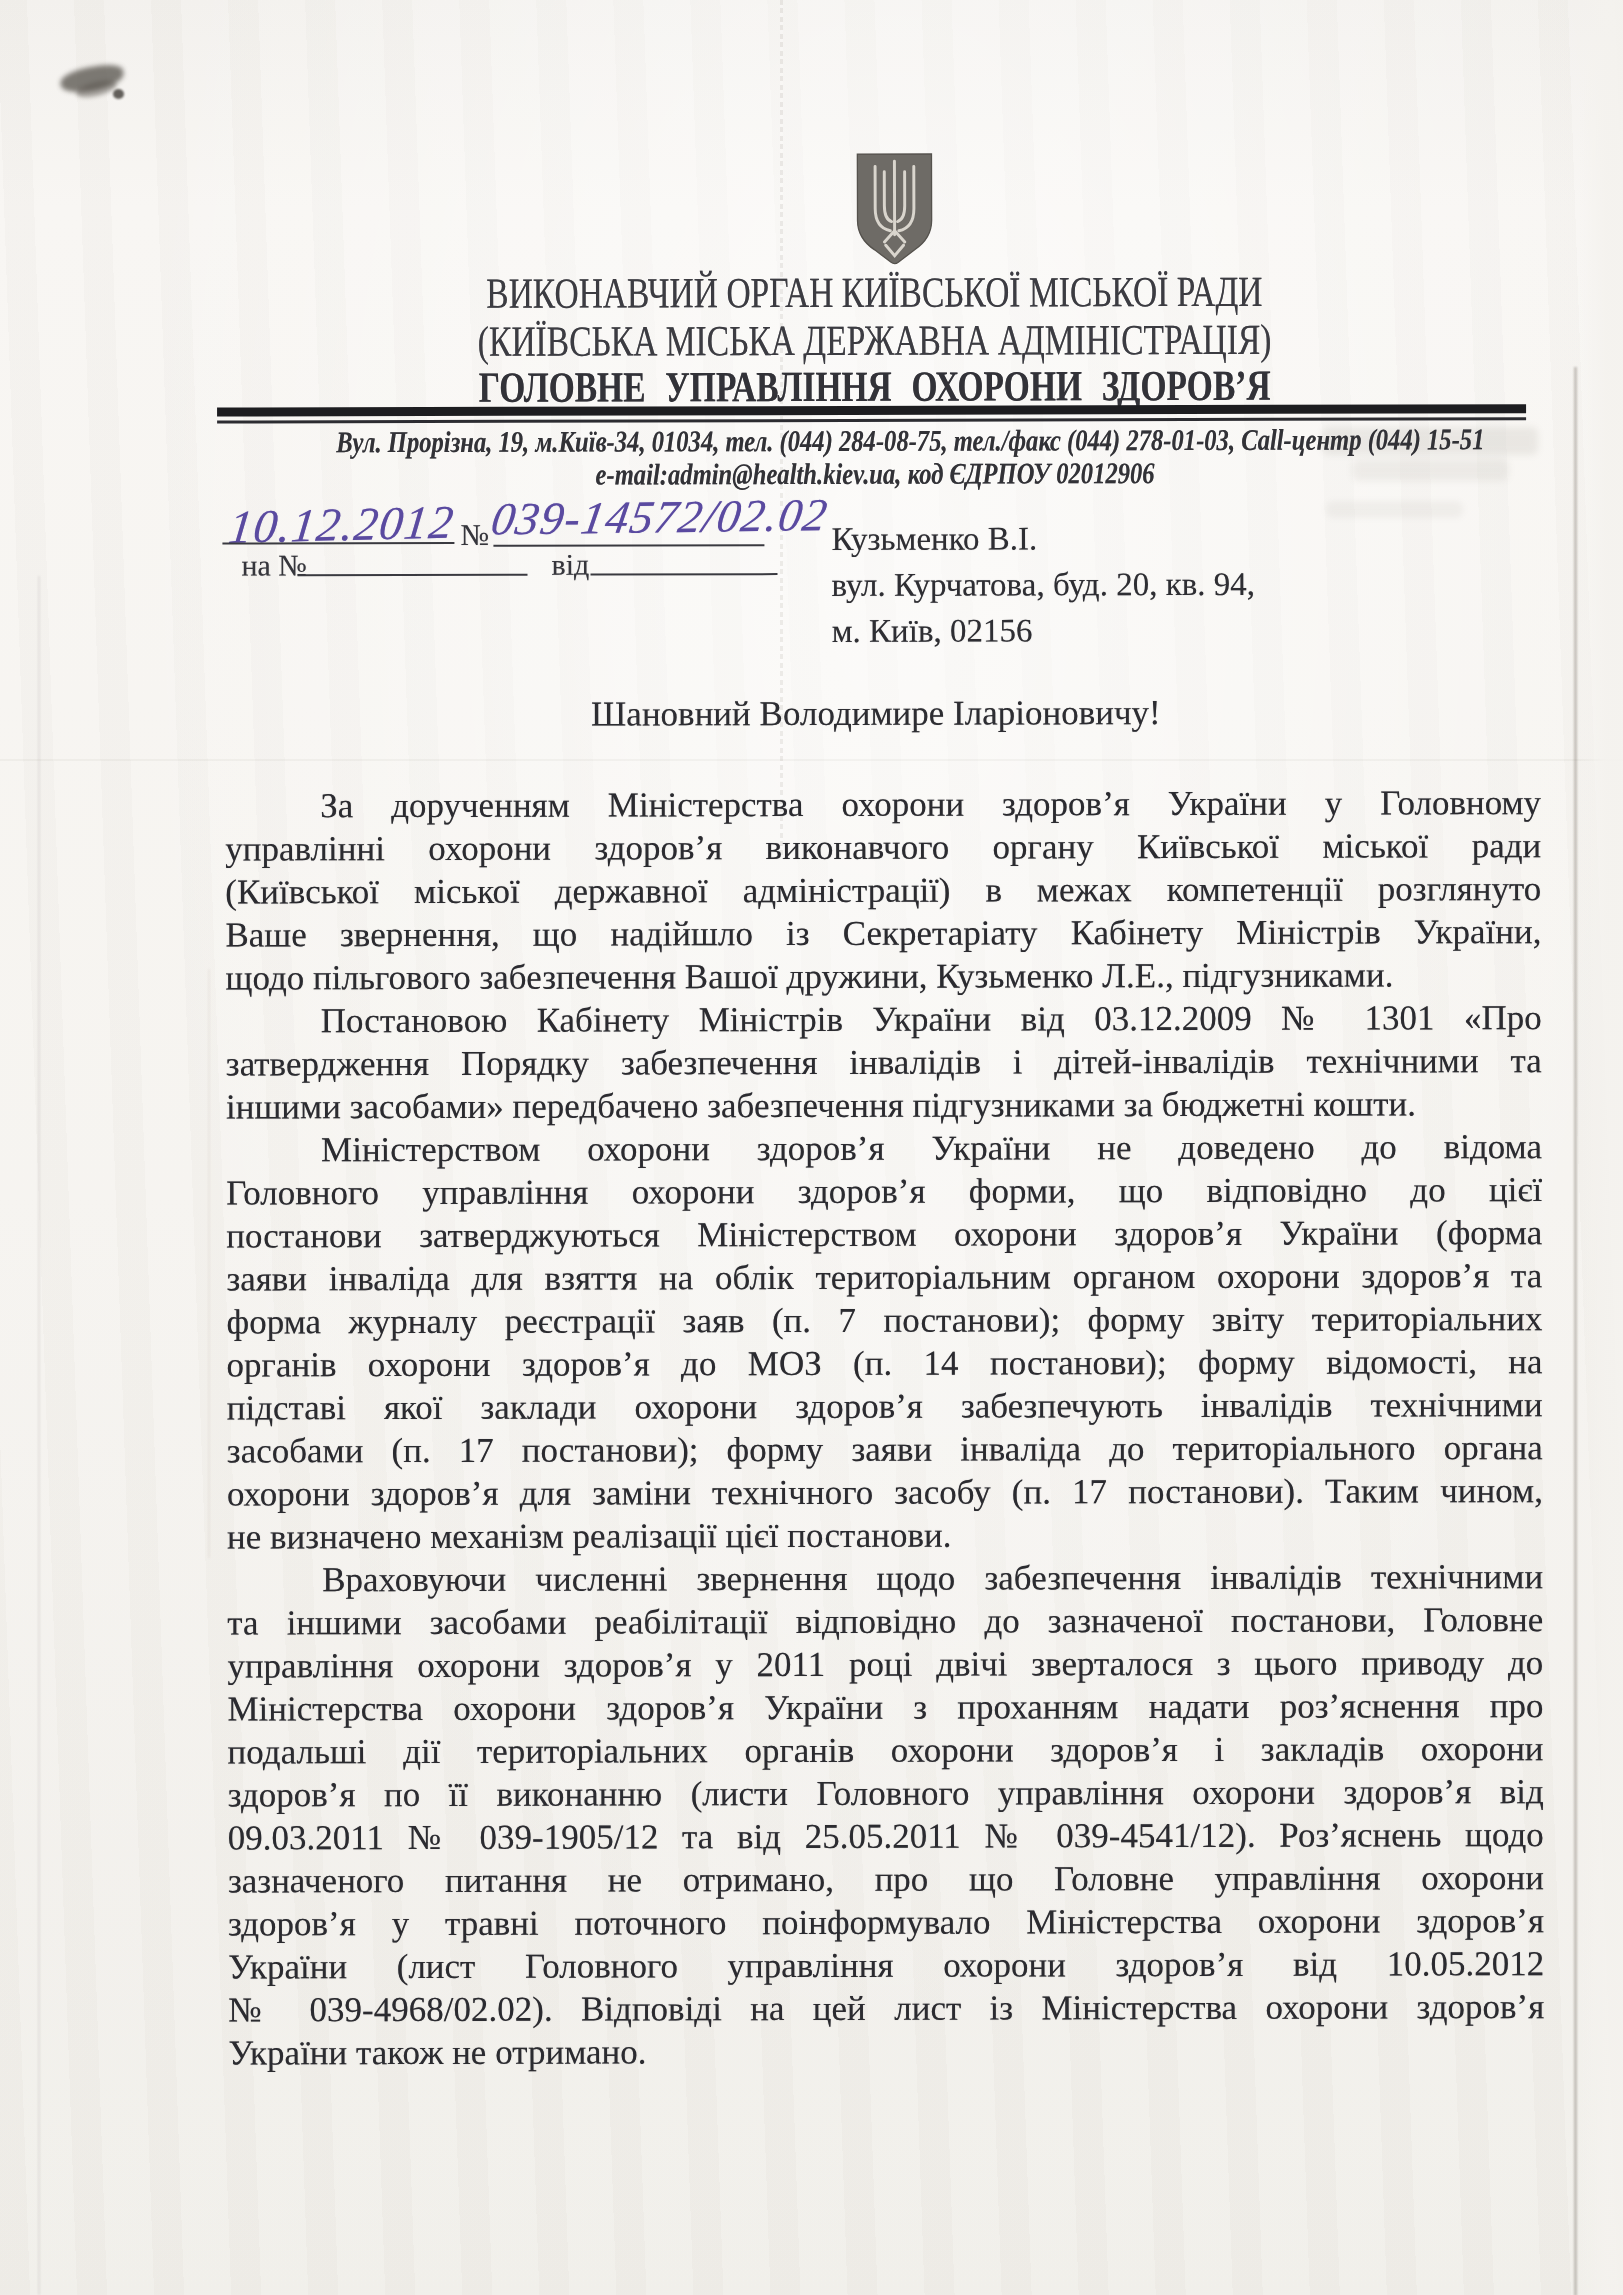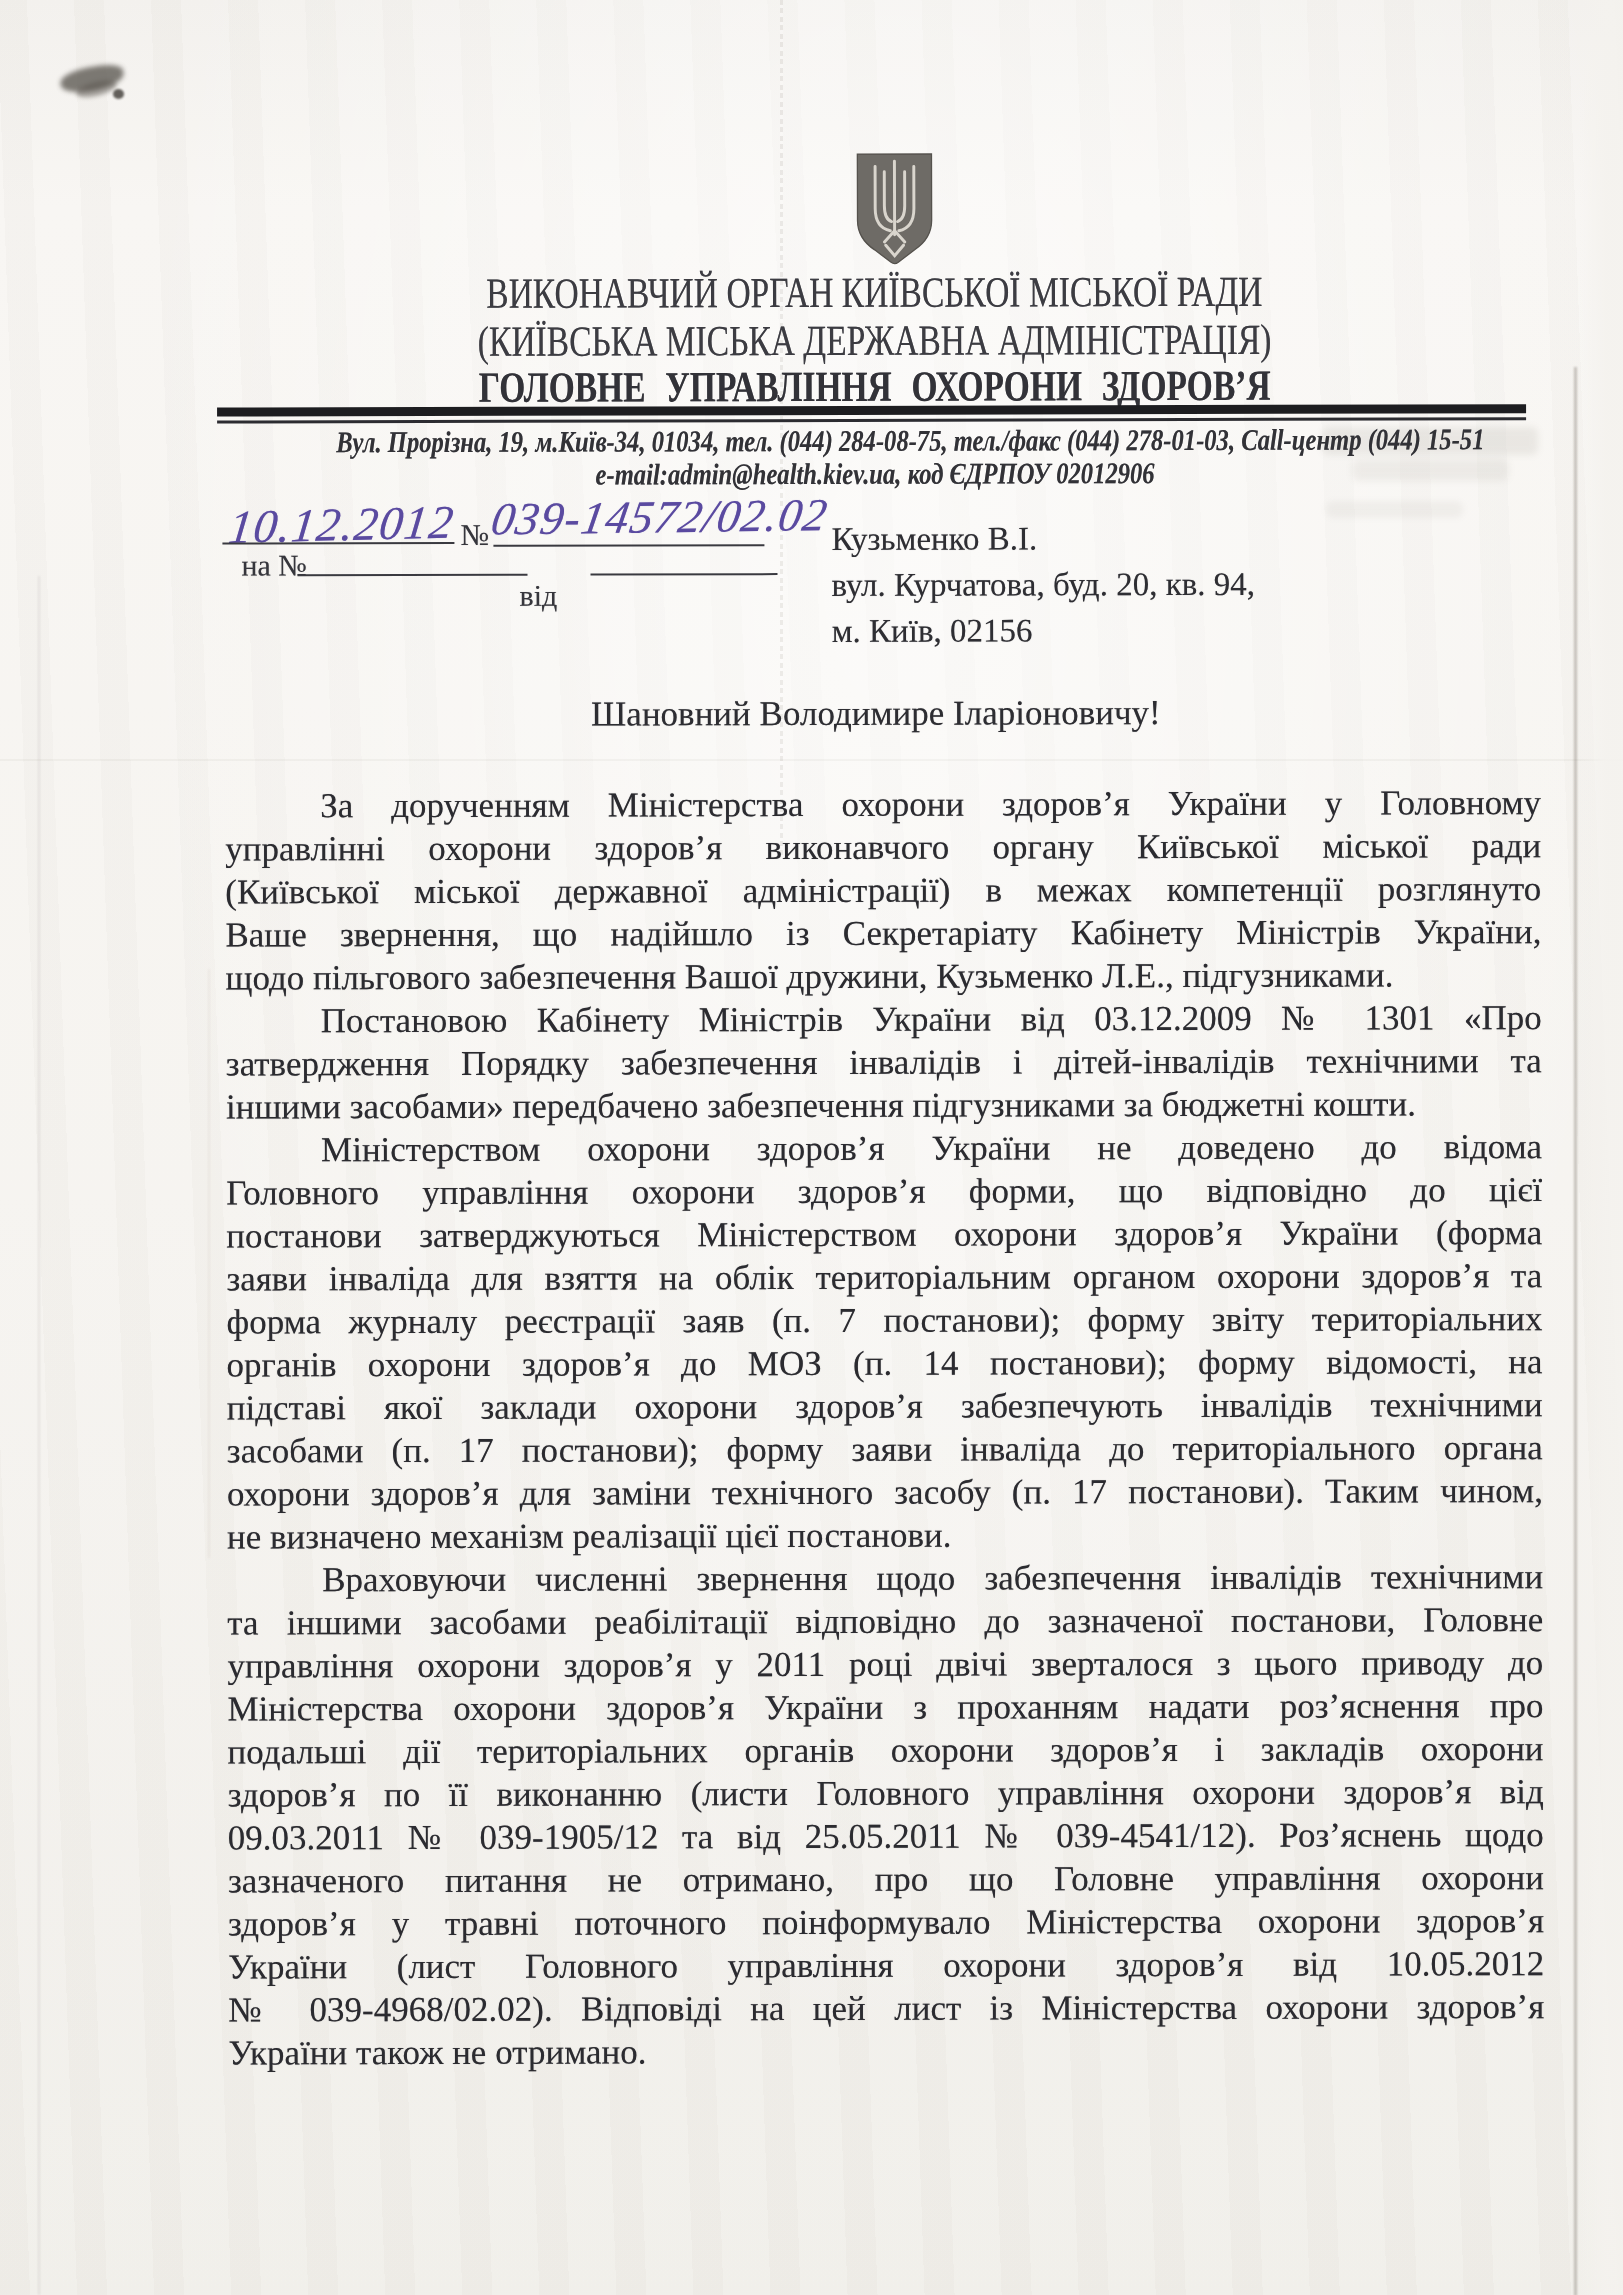--- a/index.html
+++ b/index.html
@@ -53,21 +53,21 @@
   .addr-line .cond{display:inline-block;transform:scaleX(0.82);transform-origin:center;white-space:nowrap;}
 
   
   .hw{position:absolute;font-style:italic;font-size:47px;letter-spacing:1.3px;
     text-shadow:0 0 0.7px rgba(90,74,160,.6);white-space:nowrap;}
   .hw-date{left:228px;top:496px;transform:skewX(-8deg) rotate(-1.2deg);}
   .hw-number{left:491px;top:490px;font-size:46px;transform:skewX(-10deg) rotate(-0.6deg);}
   .printed{position:absolute;font-size:30px;color:#36363c;text-shadow:0 0 0.7px rgba(54,54,60,.5);}
   .no-symbol{left:459px;top:517px;}
   .reply-prefix{left:240px;top:547px;}
-  .reply-from{left:518px;top:547px;margin-top:31px;}
+  .reply-from{left:550px;top:547px;}
   .refline{position:absolute;height:2px;background:#3a3a40;}
   .refline-1a{left:221px;top:541px;width:232px;}
   .refline-1b{left:492px;top:544px;width:271px;}
   .refline-2a{left:296px;top:573px;width:230px;}
   .refline-2b{left:589px;top:573px;width:187px;}
 
   
   .recipient{position:absolute;left:830px;top:521px;font-size:33px;color:#2e2e33;
     text-shadow:0 0 0.7px rgba(46,46,51,.5);}
   .recipient div{height:46px;}

